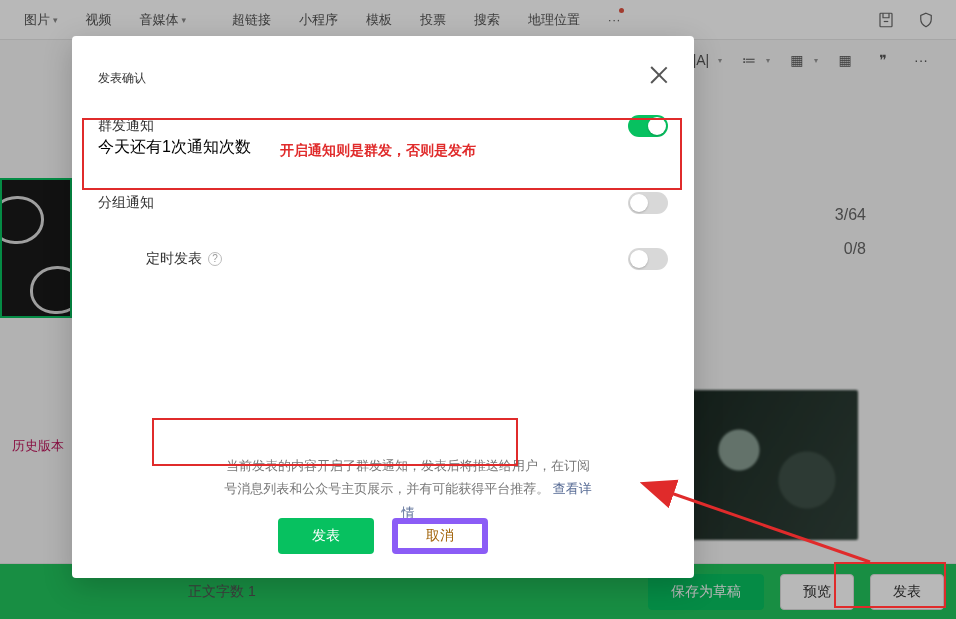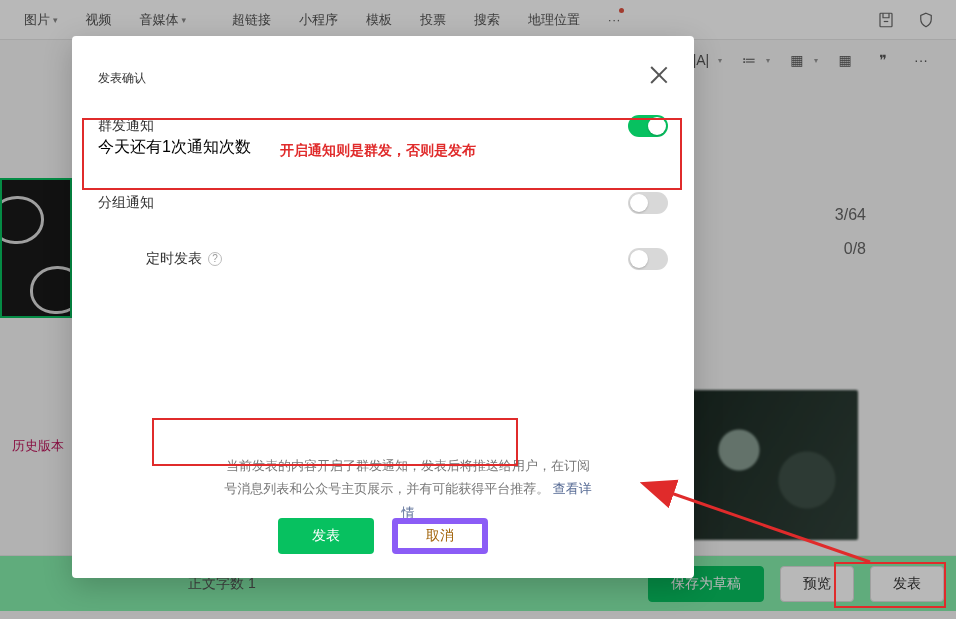--- a/index.html
+++ b/index.html
@@ -24,21 +24,21 @@
 .bg-thumb::after { left: 28px; top: 86px; }
 
 .bg-history { position: absolute; left: 12px; top: 437px; font-size: 13px; color: #be185d; }
 
 .bg-counts { position: absolute; right: 90px; top: 206px; text-align: right; font-size: 16px; color: #666; }
 .bg-counts div { margin-bottom: 16px; }
 
 .bg-image { position: absolute; right: 98px; top: 390px; width: 170px; height: 150px; background: radial-gradient(circle at 30% 40%, #8a9f94 0 20px, transparent 21px), radial-gradient(circle at 70% 60%, #3f5148 0 28px, transparent 29px), linear-gradient(120deg, #1c2b24, #31423a); border-radius: 2px; filter: blur(1px); }
 
 
-.bg-bottom { position: absolute; left: 0; right: 0; bottom: 8px; height: 56px; display: flex; align-items: center; background: #86efac; border-top: 1px solid #e6e6e6; }
+.bg-bottom { position: absolute; left: 0; right: 0; bottom: 0; height: 56px; display: flex; align-items: center; background: #22c55e; border-top: 1px solid #e6e6e6; }
 .bg-bottom .count { position: absolute; left: 188px; color: #555; font-size: 14px; }
 .bg-bottom .btns { position: absolute; right: 12px; display: flex; gap: 16px; }
 .bg-bottom button { height: 36px; padding: 0 22px; font-size: 14px; border-radius: 4px; border: 1px solid #ddd; background: #fff; color: #333; cursor: pointer; }
 .bg-bottom button.green { background: #07c160; border-color: #07c160; color: #fff; }
 
 
 .overlay { position: absolute; inset: 0; background: rgba(0,0,0,0.28); }
 
 
 .modal { position: absolute; left: 72px; top: 36px; width: 622px; height: 542px; background: #fff; border-radius: 4px; box-shadow: 0 8px 30px rgba(0,0,0,.2); padding: 34px 26px 24px; }

